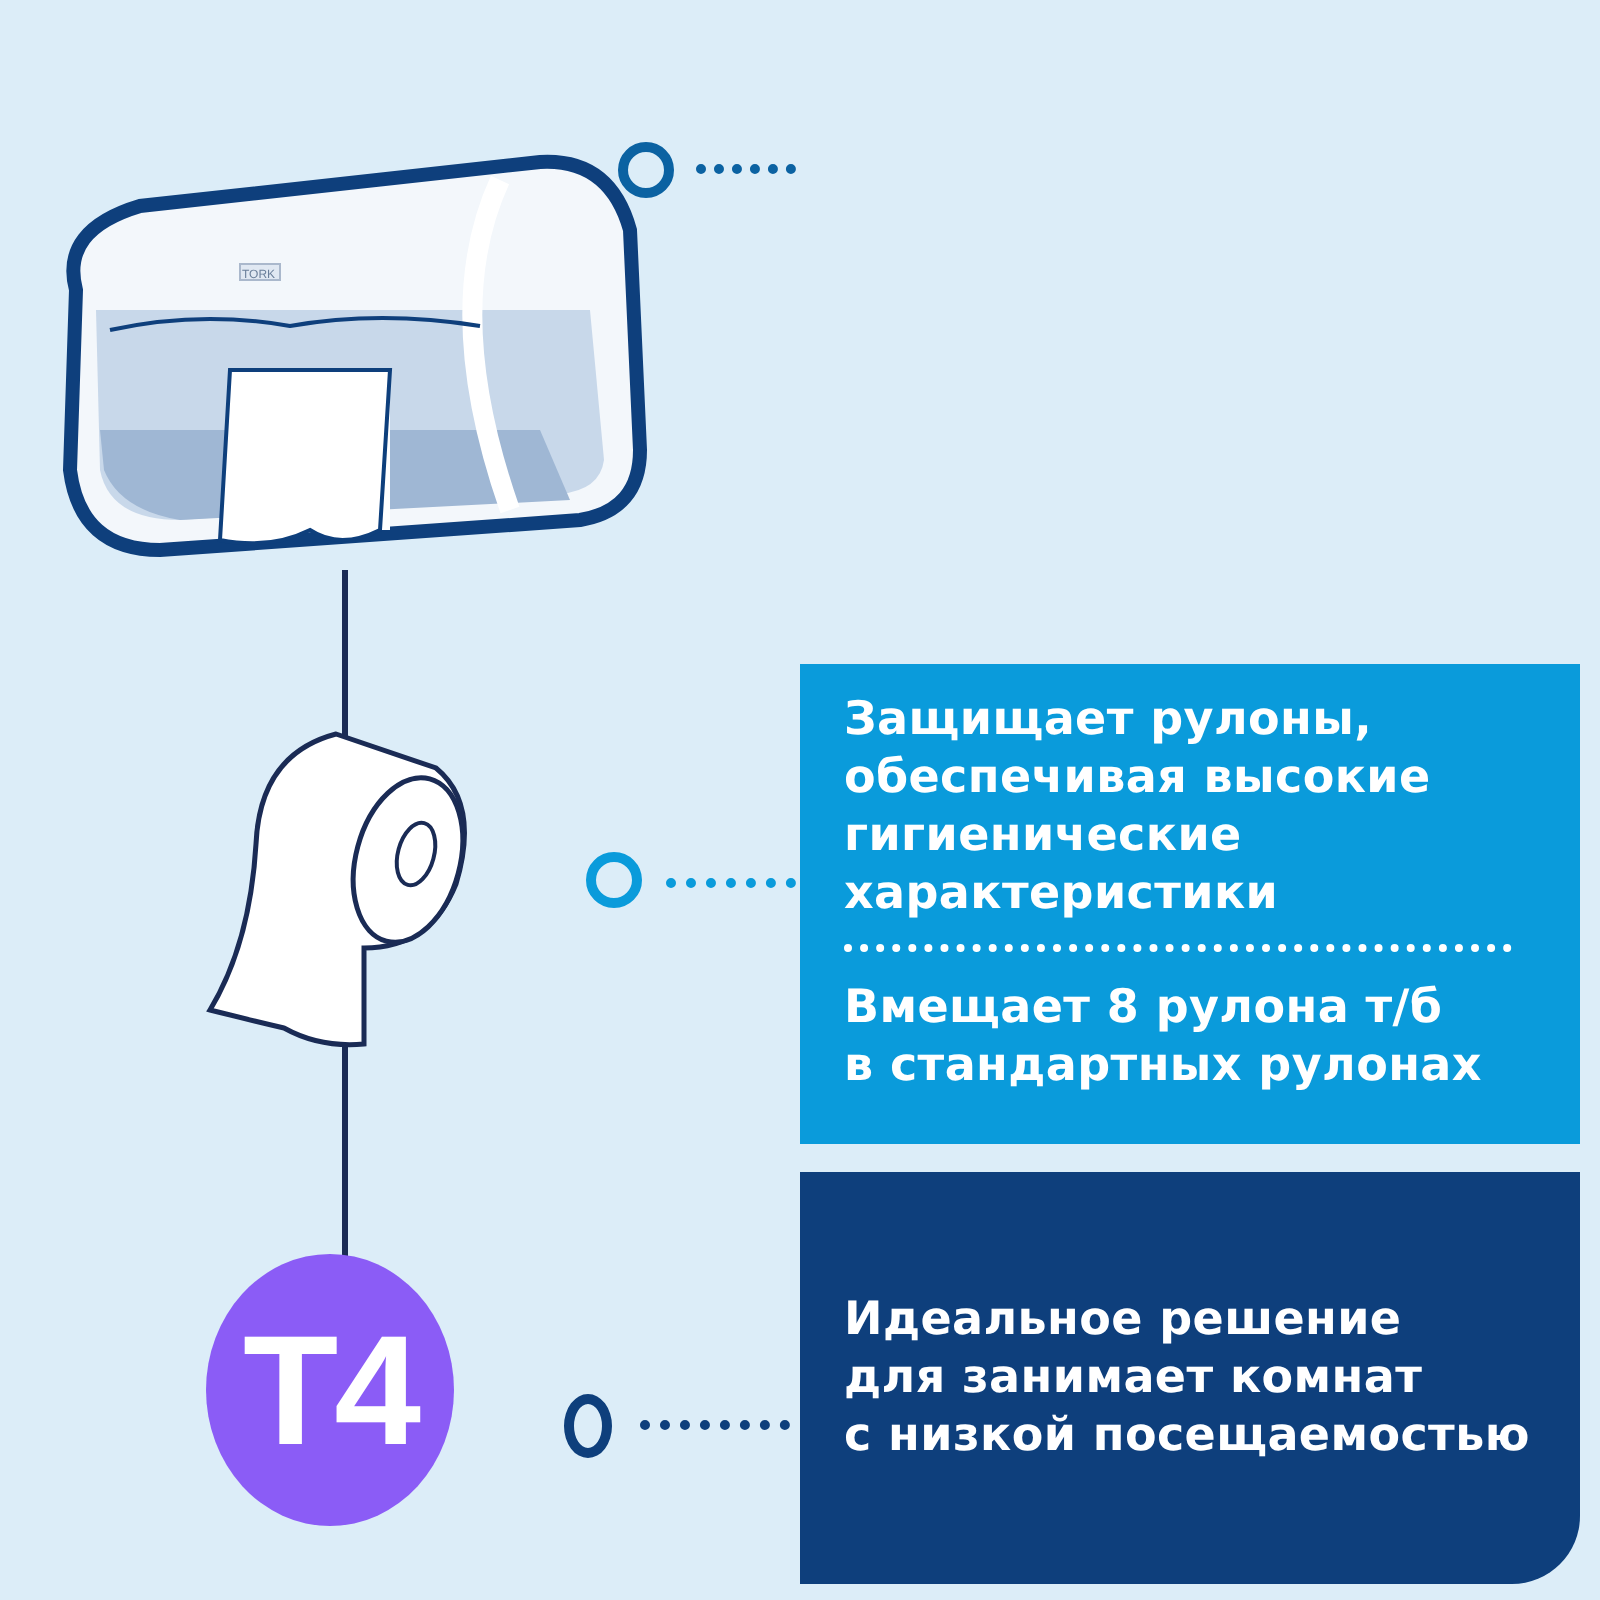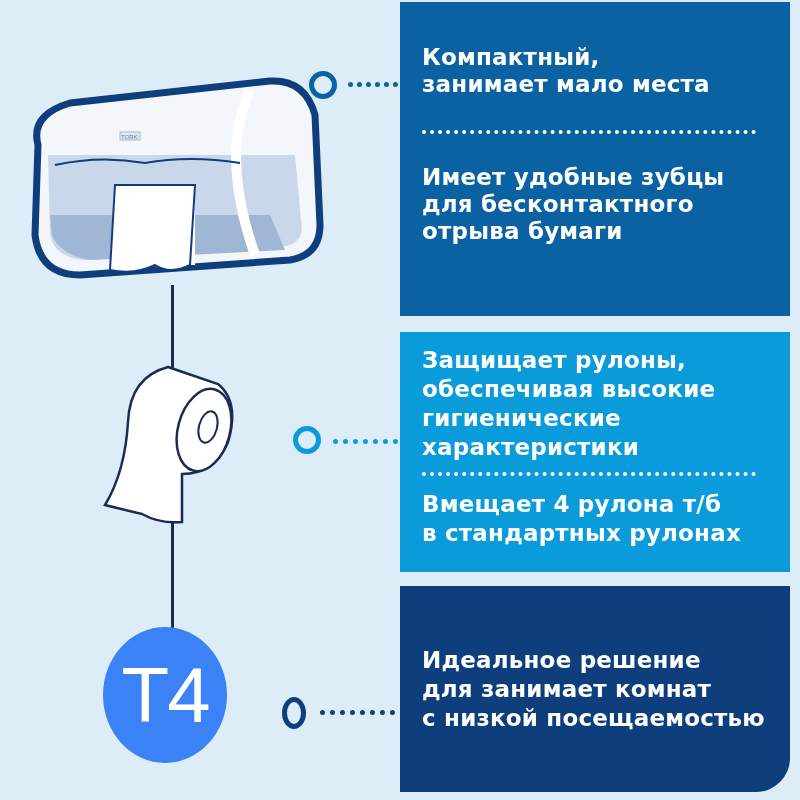--- a/index.html
+++ b/index.html
@@ -7,21 +7,21 @@
   .canvas{position:relative;width:800px;height:800px;background:#dcedf8;overflow:hidden;}
   .panel{position:absolute;left:400px;width:390px;box-sizing:border-box;padding:0 22px;color:#fff;font-weight:bold;}
   .p1{top:2px;height:314px;background:#0b62a2;}
   .p2{top:332px;height:240px;background:#0a9bdb;}
   .p3{top:586px;height:206px;background:#0e3f7c;border-bottom-right-radius:34px;}
   .txt{font-size:23px;line-height:27px;letter-spacing:0.2px;}
   .sep{border-top:4px dotted #fff;margin:0 12px 0 0;height:0;}
   .dot-ring{position:absolute;width:18px;height:18px;border-radius:50%;border:5px solid;box-sizing:content-box;background:transparent;}
   .dots{position:absolute;height:0;border-top:5px dotted;}
   .string{position:absolute;left:171px;width:3px;background:#1a2b55;}
-  .t4{position:absolute;left:103px;top:627px;width:124px;height:136px;border-radius:50%;background:#3b82f6;color:#fff;display:flex;align-items:center;justify-content:center;font-family:"Liberation Sans",sans-serif;font-weight:normal;font-size:78px;letter-spacing:-2px;}
+  .t4{position:absolute;left:103px;top:627px;width:124px;height:136px;border-radius:50%;background:#8b5cf6;color:#fff;display:flex;align-items:center;justify-content:center;font-family:"Liberation Sans",sans-serif;font-weight:bold;font-size:78px;letter-spacing:-2px;}
 </style>
 </head>
 <body>
 
 <div class="canvas">
 
   <svg style="position:absolute;left:20px;top:75px" width="310" height="215" viewBox="0 0 310 215">
     <path d="M18 70 Q10 40 50 28 L250 6 Q285 4 295 40 L300 150 Q300 180 270 185 L60 200 Q20 200 15 160 Z" fill="#f3f7fb" stroke="#0e3f7c" stroke-width="7"></path>
     <path d="M28 80 L275 80 L282 155 Q280 170 260 172 L70 185 Q35 185 30 160 Z" fill="#c8d8ea"></path>
     <path d="M30 140 L250 140 L265 175 L70 185 Q40 180 32 160 Z" fill="#9fb7d4"></path>
@@ -47,36 +47,28 @@
   <div class="dot-ring" style="left:293px;top:426px;border-color:#0a9bdb;"></div>
   <div class="dots" style="left:333px;top:439px;width:65px;color:#0a9bdb;"></div>
 
   <div class="dot-ring" style="left:282px;top:697px;width:14px;height:22px;border-color:#0e3f7c;"></div>
   <div class="dots" style="left:320px;top:710px;width:75px;color:#0e3f7c;"></div>
 
   <div class="t4">
       <span>T4</span>
     </div>
 
-  <div class="panel p1">
-    <div class="txt" style="white-space:pre-line;margin-top:42px;">Компактный,
-занимает мало места</div>
-    <div class="sep" style="margin-top:32px;"></div>
-    <div class="txt" style="white-space:pre-line;margin-top:30px;">Имеет удобные зубцы
-для бесконтактного
-отрыва бумаги</div>
-  </div>
 
   <div class="panel p2">
     <div class="txt" style="white-space:pre-line;margin-top:14px;line-height:29px;">Защищает рулоны,
 обеспечивая высокие
 гигиенические
 характеристики</div>
     <div class="sep" style="margin-top:10px;"></div>
-    <div class="txt" style="white-space:pre-line;margin-top:14px;line-height:29px;">Вмещает 4 рулона т/б
+    <div class="txt" style="white-space:pre-line;margin-top:14px;line-height:29px;">Вмещает 8 рулона т/б
 в стандартных рулонах</div>
   </div>
 
   <div class="panel p3">
     <div class="txt" style="white-space:pre-line;margin-top:60px;line-height:29px;">Идеальное решение
 для занимает комнат
 с низкой посещаемостью</div>
   </div>
 
 </div>

